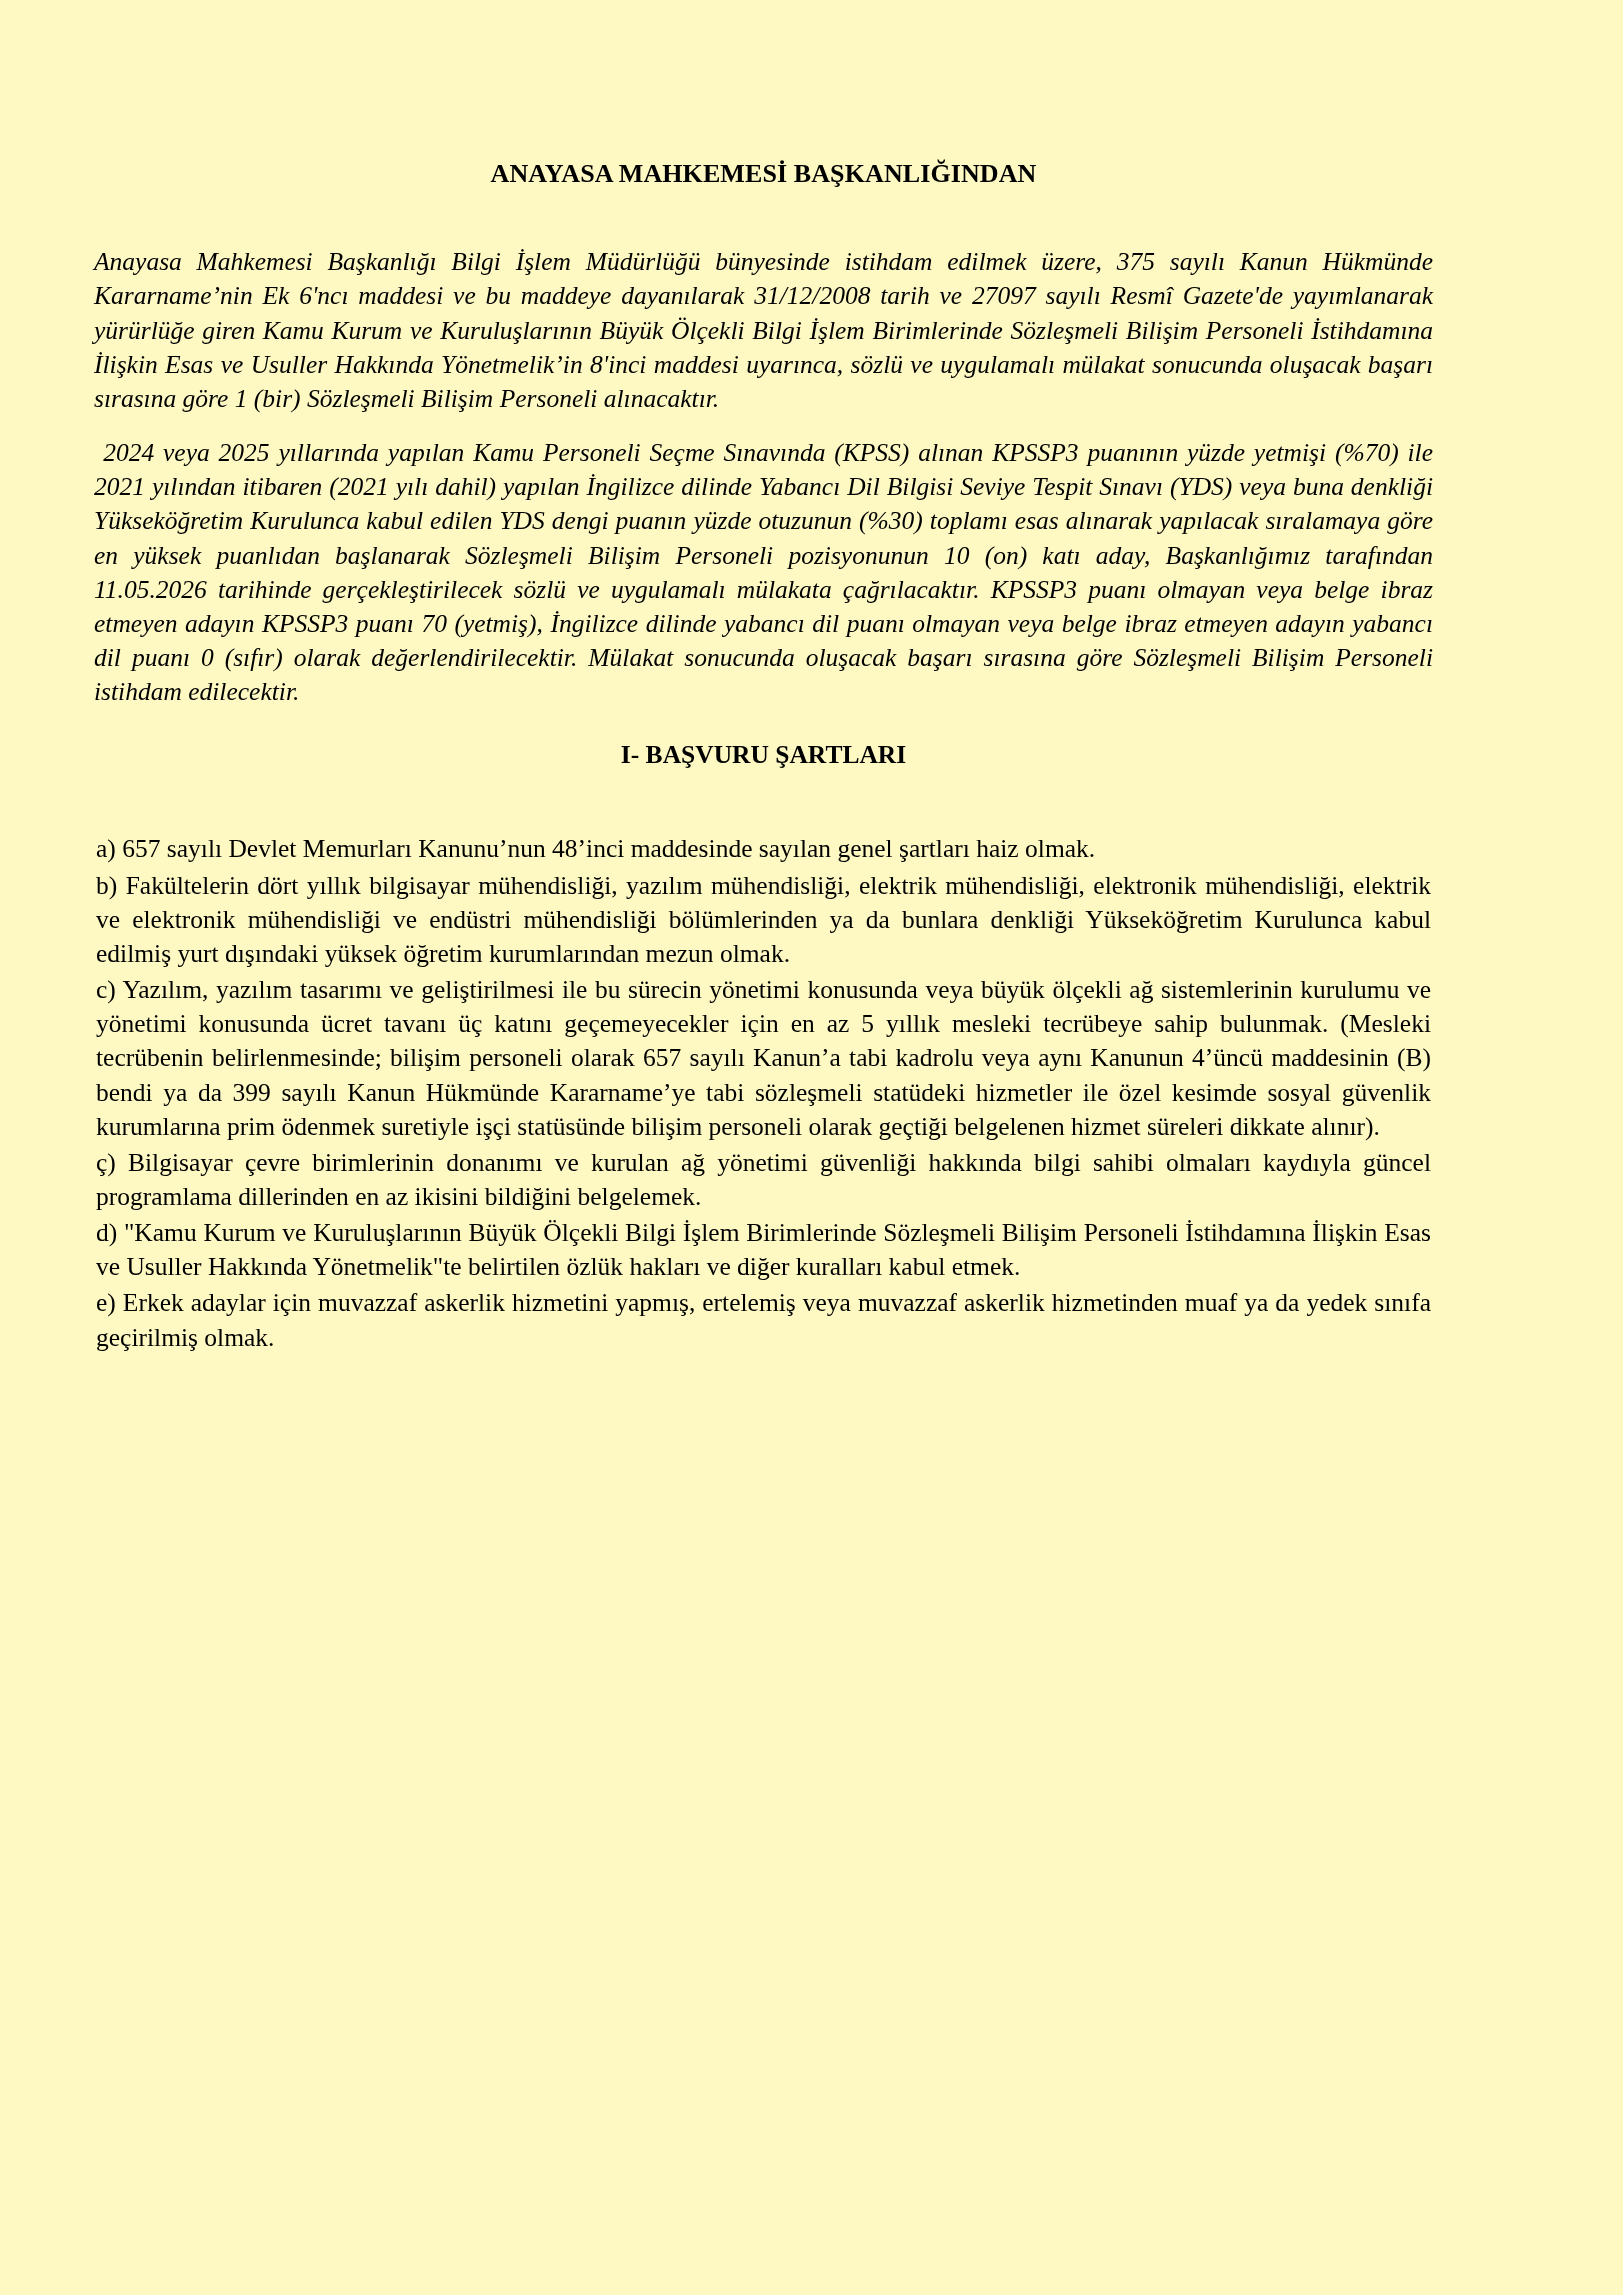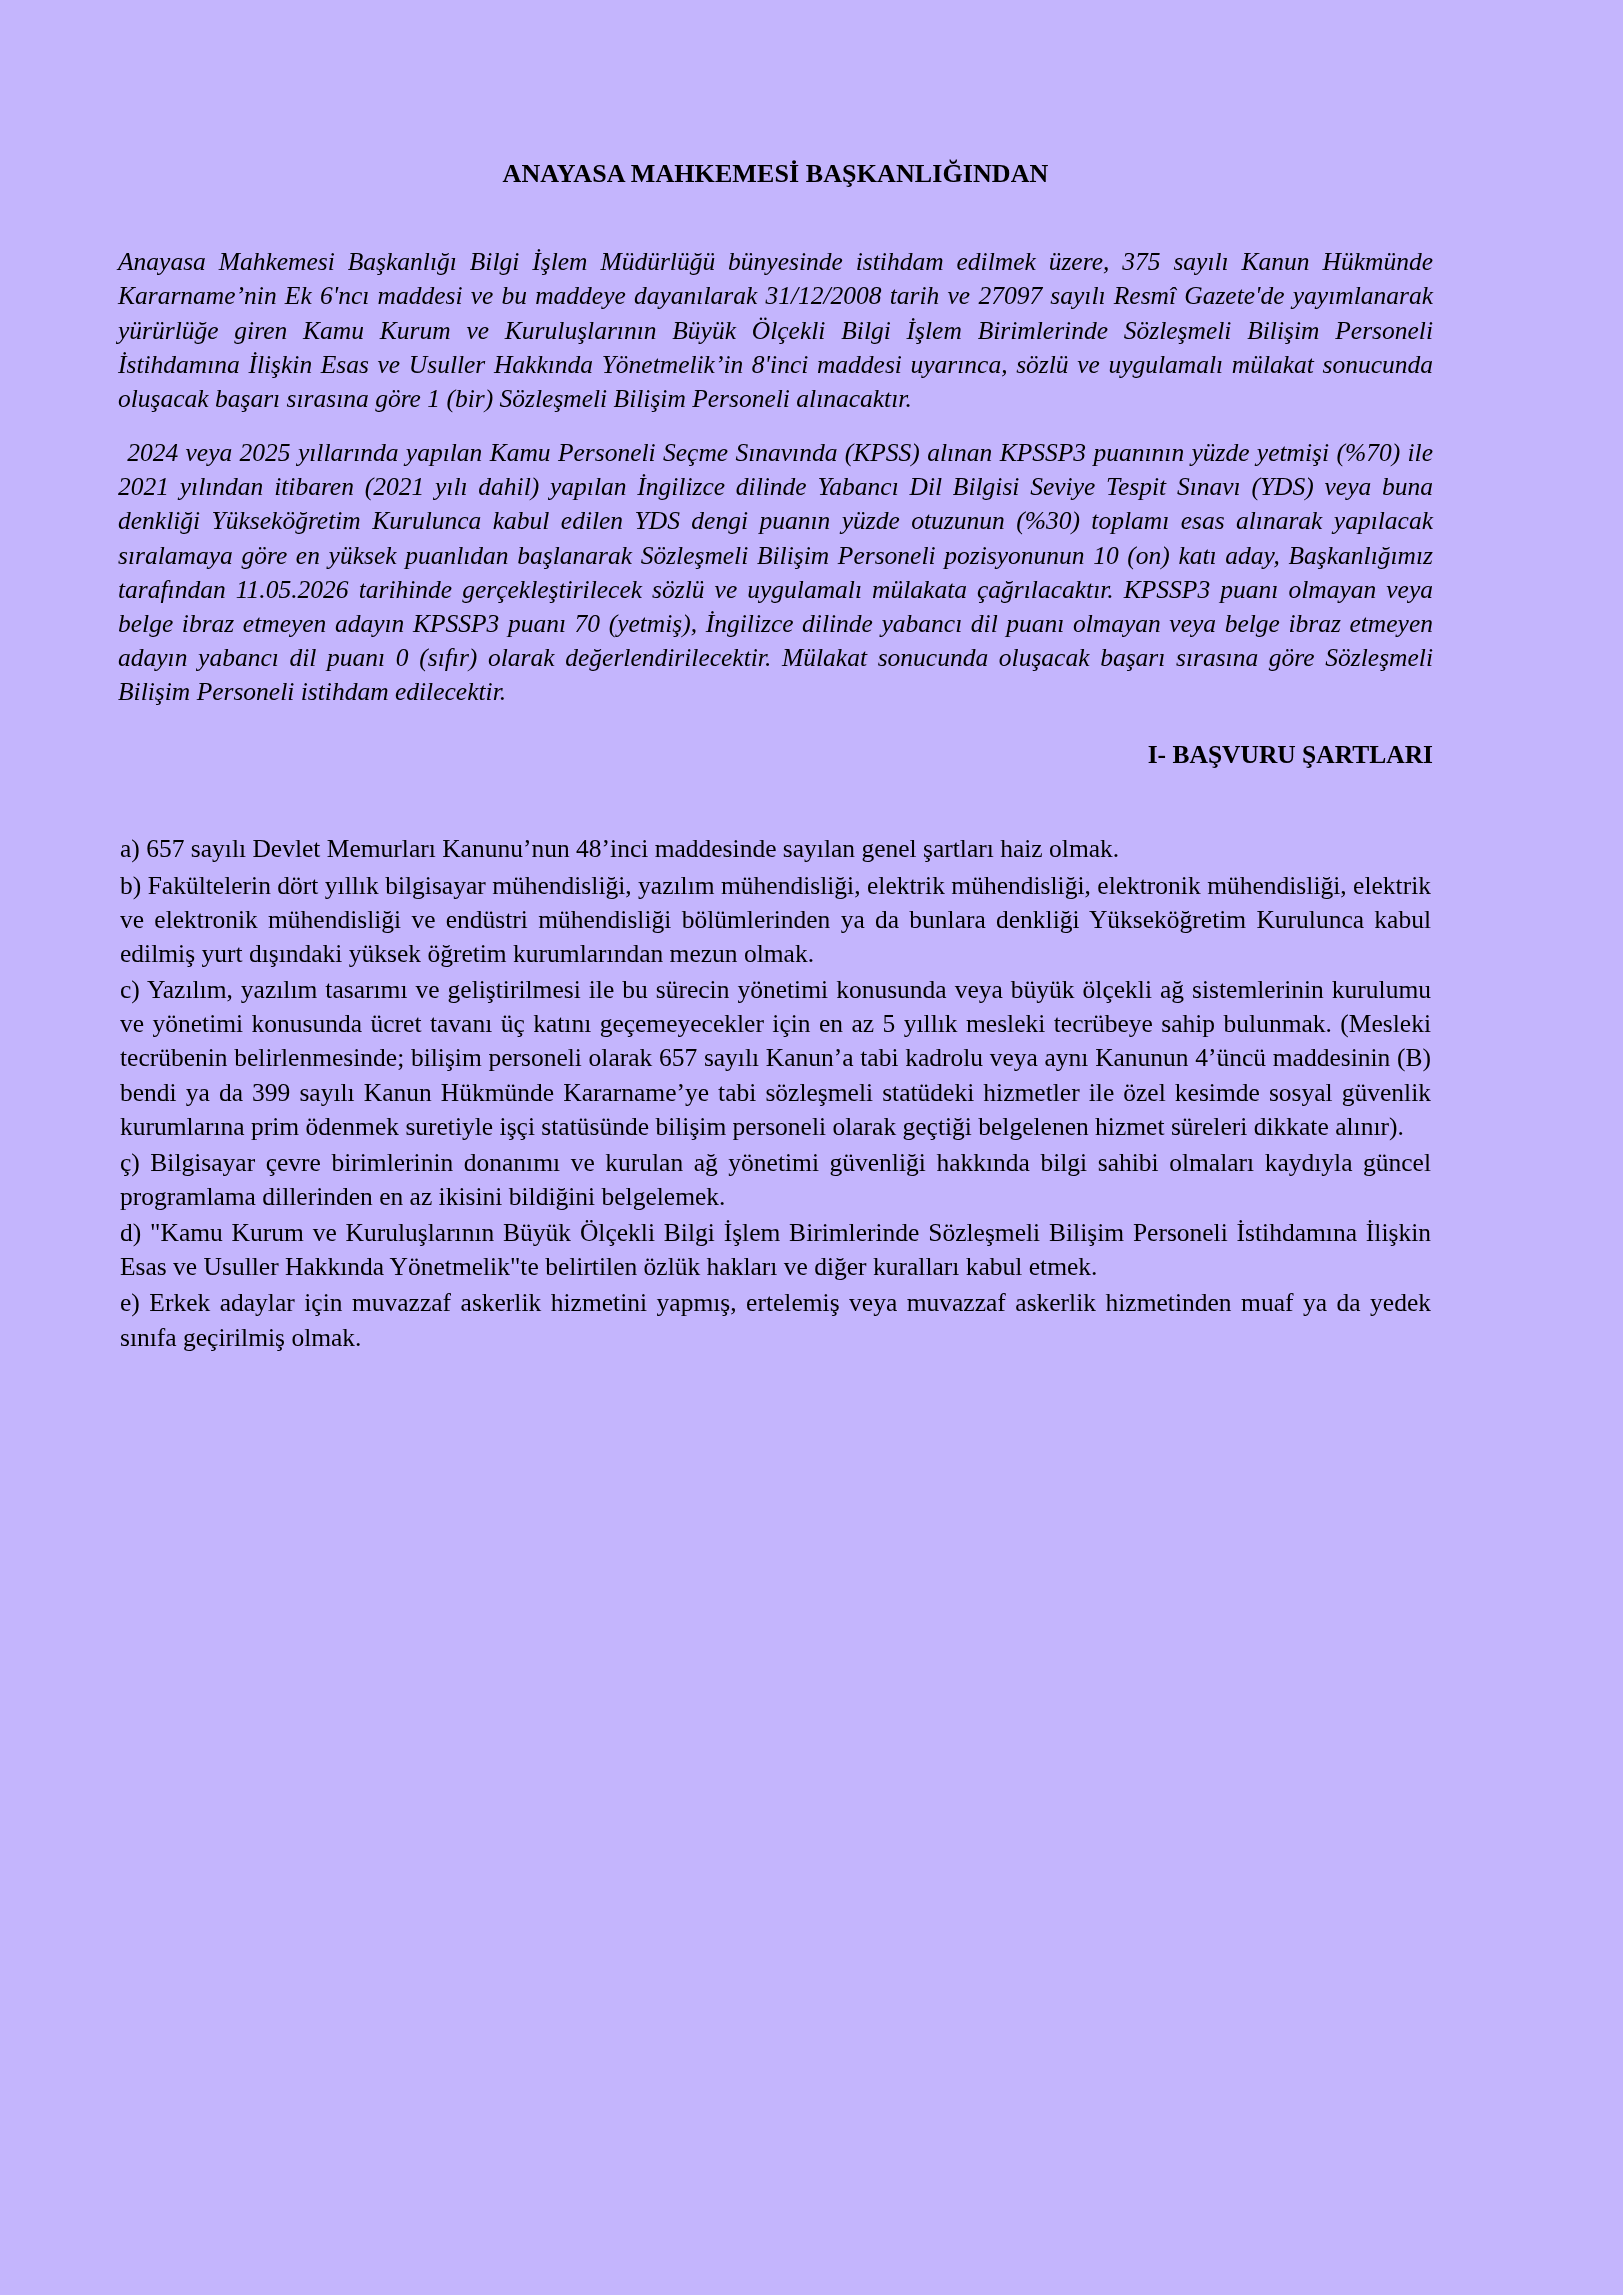--- a/index.html
+++ b/index.html
@@ -11,22 +11,22 @@
     width: 1623px;
     height: 2295px;
     font-family: "Liberation Serif", serif;
     color: #000000;
     -webkit-font-smoothing: antialiased;
   }
   .page {
     box-sizing: border-box;
     width: 1623px;
     height: 2295px;
-    padding: 157px 190px 131px 118px;
-    background: #c4b5fd;
+    padding: 157px 190px 131px 94px;
+    background: #fef9c3;
   }
   .doc-title {
     text-align: center;
     font-weight: bold;
     font-size: 26px;
     line-height: 1.28;
     letter-spacing: 0.1px;
   }
   .doc-title .line {
     display: block;
@@ -46,21 +46,21 @@
   p.para.indent-sm {
     text-indent: 9.2px;
     margin-top: 20px;
   }
   .spacer-lg { height: 29px; }
   .heading {
     margin: 0;
     font-size: 25.5px;
     font-weight: bold;
     line-height: 1.34;
-    text-align: right;
+    text-align: center;
   }
   .heading .gap {
     display: inline-block;
     width: 21px;
   }
   .list-block p.para {
     margin: 2px;
   }
 </style>
 </head>

